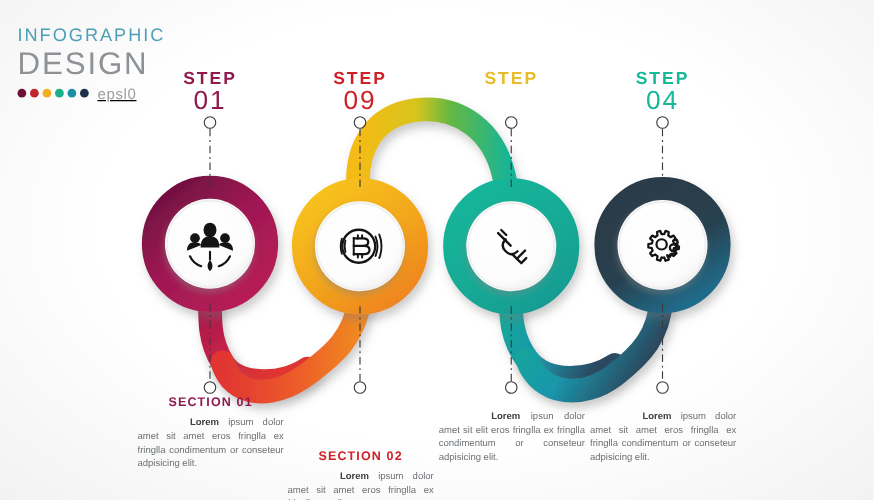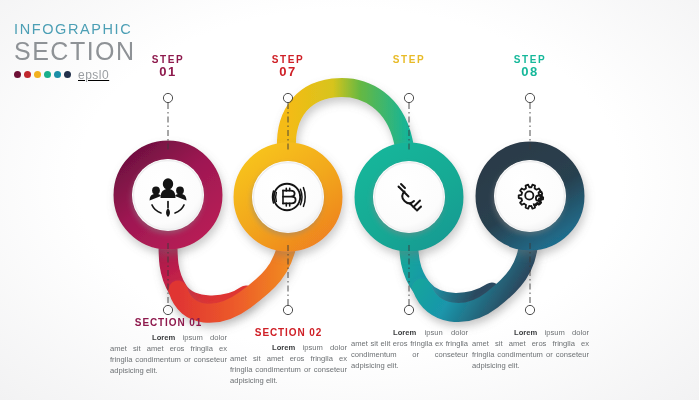--- a/index.html
+++ b/index.html
@@ -25,38 +25,38 @@
   }
   .logo-bottom{display:flex;align-items:center;gap:3px;margin-top:4px;text-decoration:underline;}
   .dot{width:7px;height:7px;border-radius:50%;display:block;}
   .eps{font-size:12px;color:#9a9ea2;letter-spacing:.5px;margin-left:4px;}
 
   
   #ribbon{position:absolute;left:0;top:0;width:699px;height:400px;}
 
   
   .step{position:absolute;text-align:center;width:90px;}
-  .step .lab{font-size:10px;font-weight:bold;letter-spacing:1.6px;line-height:1;}
-  .step .num{font-size:13px;font-weight:bold;letter-spacing:1.5px;line-height:1.15;text-align:center;}
+  .step .lab{font-size:14px;font-weight:bold;letter-spacing:1.6px;line-height:1;}
+  .step .num{font-size:21px;font-weight:normal;letter-spacing:1.5px;line-height:1.15;text-align:center;}
 
   
   .section{position:absolute;width:125px;text-align:center;}
   .section .s-title{font-size:10px;font-weight:bold;letter-spacing:.9px;margin-bottom:4px;}
   .section .s-body{font-size:7.6px;line-height:1.45;color:#6d7174;text-align:justify;
      padding:0 4px;}
   .section .s-body b{color:#3b3d3f;font-weight:bold;margin-left:42px;}
 </style>
 </head>
 <body>
 
 <div id="stage">
 
   <div class="logo">
     <div class="logo-top">INFOGRAPHIC</div>
-    <div class="logo-mid">SECTION</div>
+    <div class="logo-mid">DESIGN</div>
     <div class="logo-bottom">
       <span class="dot" style="background: rgb(109, 16, 54);"></span>
       <span class="dot" style="background: rgb(192, 39, 45);"></span>
       <span class="dot" style="background: rgb(242, 176, 30);"></span>
       <span class="dot" style="background: rgb(24, 176, 139);"></span>
       <span class="dot" style="background: rgb(27, 143, 168);"></span>
       <span class="dot" style="background: rgb(33, 48, 74);"></span>
       <span class="eps">epsl0</span>
     </div>
   </div>
@@ -250,36 +250,36 @@
       <circle cx="530" cy="310" r="4.6"></circle>
     </g>
   </svg>
 
   <div class="step" style="left: 123px; top: 55px; color: rgb(142, 26, 77);">
     <div class="lab">STEP</div>
     <div class="num">01</div>
   </div>
   <div class="step" style="left: 243px; top: 55px; color: rgb(207, 32, 39);">
     <div class="lab">STEP</div>
-    <div class="num">07</div>
+    <div class="num">09</div>
   </div>
   <div class="step" style="left: 364px; top: 55px; color: rgb(232, 187, 40);">
     <div class="lab">STEP</div>
   </div>
   <div class="step" style="left: 485px; top: 55px; color: rgb(22, 184, 154);">
     <div class="lab">STEP</div>
-    <div class="num">08</div>
+    <div class="num">04</div>
   </div>
 
   <div class="section" style="left:106px;top:317px;">
     <div class="s-title" style="color: rgb(142, 26, 77);">SECTION 01</div>
     <div class="s-body"><b>Lorem</b> <span>ipsum dolor amet sit amet eros fringlla ex fringlla condimentum or conseteur adpisicing elit.</span></div>
   </div>
   <div class="section" style="left:226px;top:327px;">
-    <div class="s-title" style="color: rgb(207, 32, 39);">SECTION 02</div>
+    <div class="s-title" style="color: rgb(207, 32, 39); margin-top: 33px;">SECTION 02</div>
     <div class="s-body"><b>Lorem</b> <span>ipsum dolor amet sit amet eros fringlla ex fringlla condimentum or conseteur adpisicing elit.</span></div>
   </div>
   <div class="section" style="left:347px;top:327px;">
     <div class="s-body"><b>Lorem</b> <span>ipsun dolor amet sit elit eros fringlla ex fringlla condimentum or conseteur adpisicing elit.</span></div>
   </div>
   <div class="section" style="left:468px;top:327px;">
     <div class="s-body"><b>Lorem</b> <span>ipsum dolor amet sit amet eros fringlla ex fringlla condimentum or conseteur adpisicing elit.</span></div>
   </div>
 
 </div>

